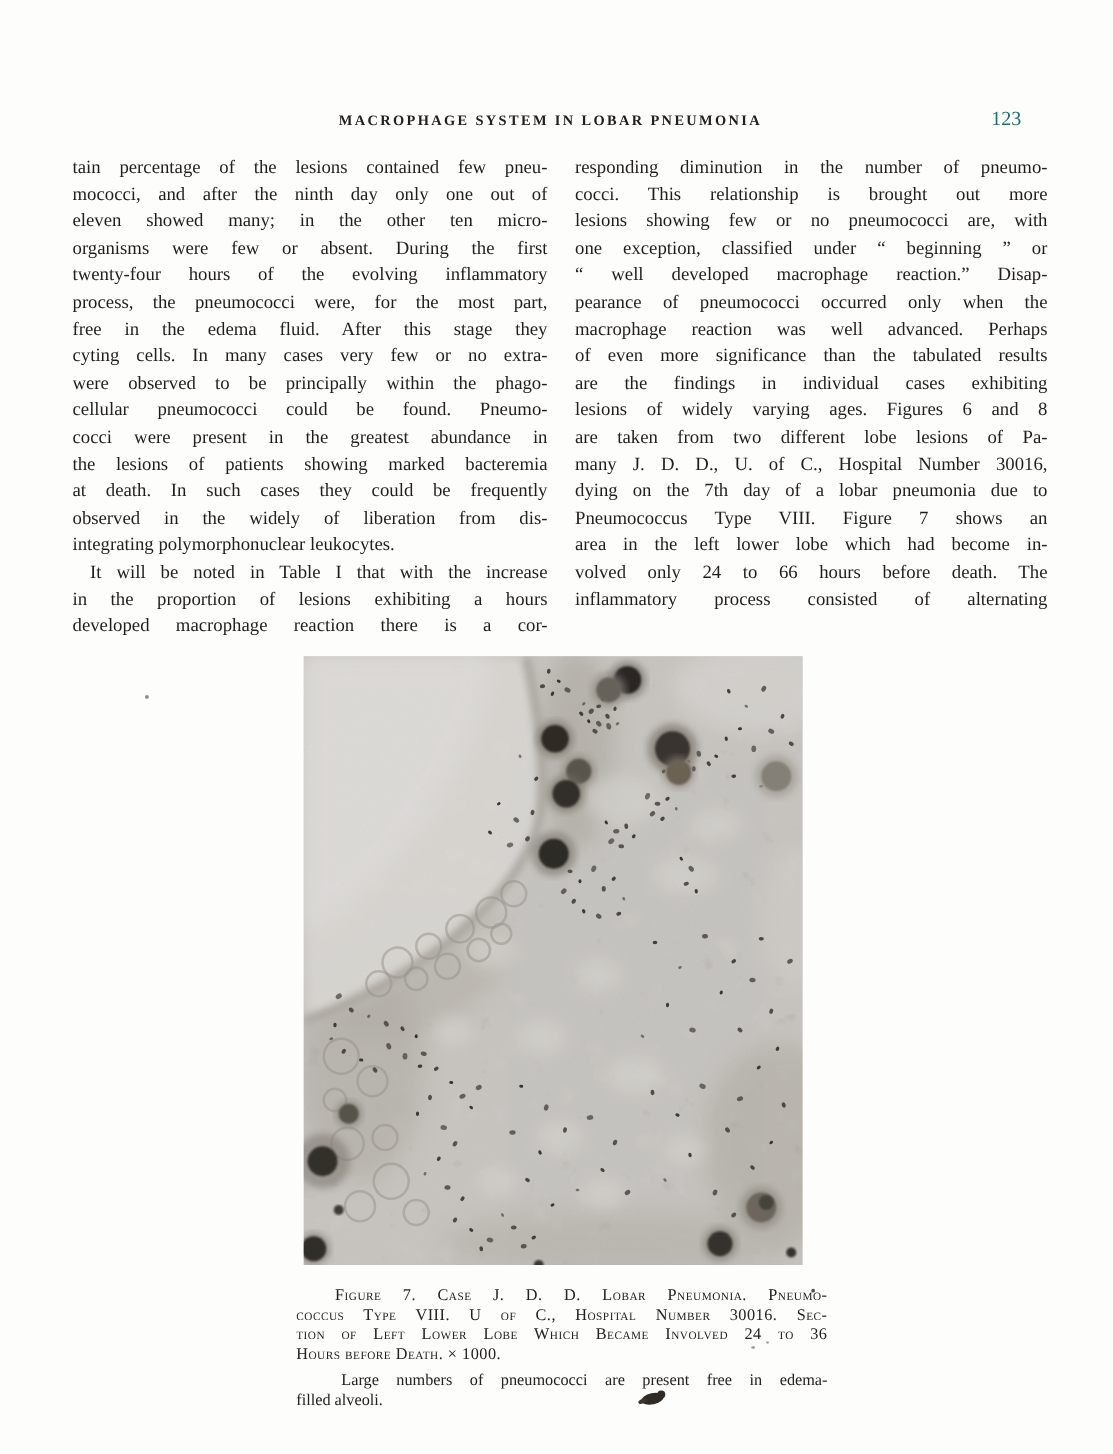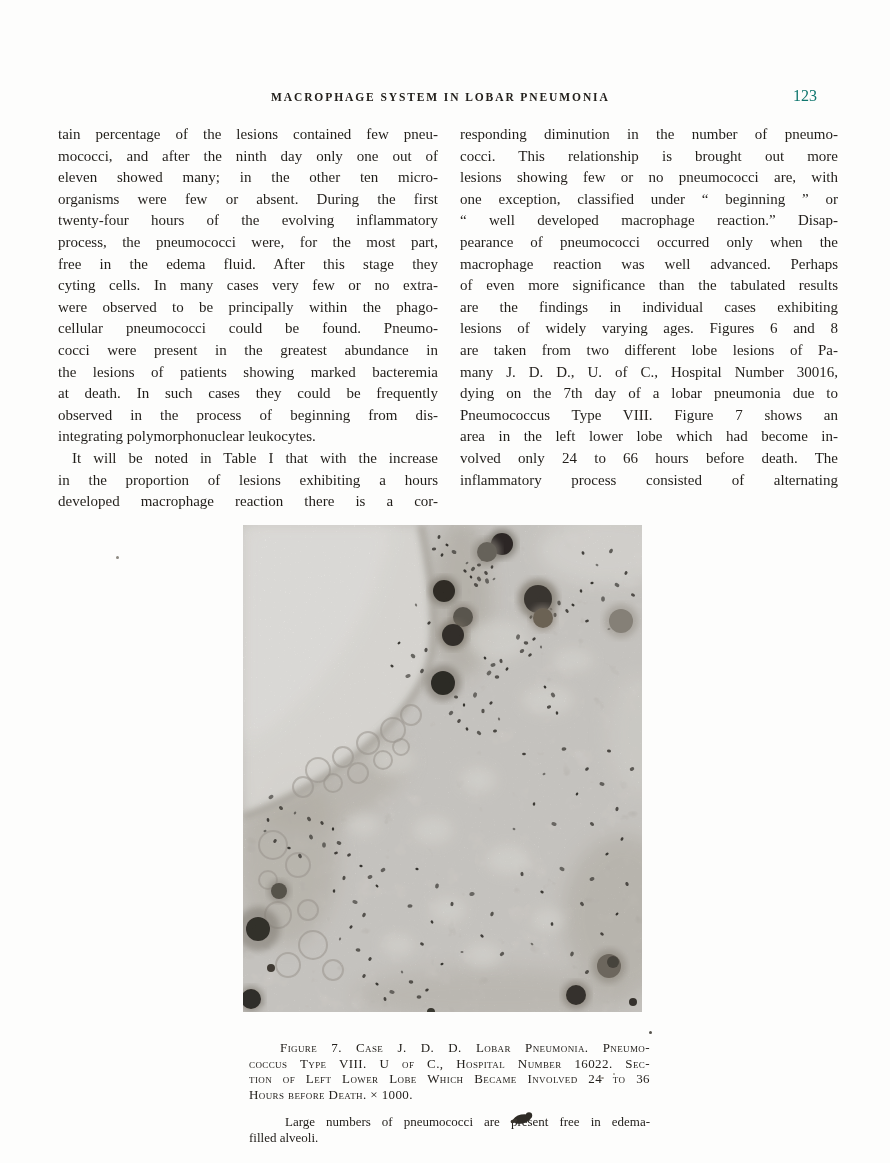--- a/index.html
+++ b/index.html
@@ -19,21 +19,21 @@
   .line{text-align:justify;text-align-last:justify;white-space:normal;height:21.6px;overflow:hidden;}
   .line.unjust{text-align-last:left;}
   .line.indent{text-indent:14px;}
 
   
   .figure-wrap{position:absolute;left:243px;top:525px;width:399px;height:487px;}
   .figure-wrap svg{display:block;}
 
   
   .caption{position:absolute;left:237px;top:1028px;width:425px;font-size:13px;color:#24211d;}
-  .caption .para{margin:12px;}
+  .caption .para{margin:0;}
   .caption .para .line{height:15.6px;line-height:15.6px;}
   .caption .para.sc .line{font-variant:small-caps;letter-spacing:0.4px;}
   .caption .para:nth-child(1) .indent{text-indent:31px;}
   .caption .para:nth-child(2){margin-top:6px;}
   .caption .para:nth-child(2) .indent{text-indent:36px;}
 
   
   .speck{position:absolute;border-radius:50%;}
   .margin-speck{left:116px;top:556px;width:3px;height:3px;background:#8d8982;}
   .caption-dot{left:649px;top:1031px;width:3px;height:3px;background:#55524c;}
@@ -57,21 +57,21 @@
         <div class="line">organisms were few or absent. During the first</div>
         <div class="line">twenty-four hours of the evolving inflammatory</div>
         <div class="line">process, the pneumococci were, for the most part,</div>
         <div class="line">free in the edema fluid. After this stage they</div>
         <div class="line">cyting cells. In many cases very few or no extra-</div>
         <div class="line">were observed to be principally within the phago-</div>
         <div class="line">cellular pneumococci could be found. Pneumo-</div>
         <div class="line">cocci were present in the greatest abundance in</div>
         <div class="line">the lesions of patients showing marked bacteremia</div>
         <div class="line">at death. In such cases they could be frequently</div>
-        <div class="line">observed in the process of beginning from dis-</div>
+        <div class="line">observed in the widely of liberation from dis-</div>
         <div class="line unjust">integrating polymorphonuclear leukocytes.</div>
       </div>
       <div class="para">
         <div class="line indent">It will be noted in Table I that with the increase</div>
         <div class="line">in the proportion of lesions exhibiting a hours</div>
         <div class="line">developed macrophage reaction there is a cor-</div>
       </div>
     </div>
   <div class="col right">
       <div class="para">
@@ -364,21 +364,21 @@
           <circle cx="390" cy="477" r="4" fill="#2f2c26" filter="url(#soft)"></circle>
         </g>
 
       <rect x="0" y="0" width="399" height="487" filter="url(#grain)" opacity="0.18"></rect>
     </svg>
   </div>
 
   <div class="caption">
       <div class="para sc">
         <div class="line indent">Figure 7. Case J. D. D. Lobar Pneumonia. Pneumo-</div>
-        <div class="line">coccus Type VIII. U of C., Hospital Number 16022. Sec-</div>
+        <div class="line">coccus Type VIII. U of C., Hospital Number 30016. Sec-</div>
         <div class="line">tion of Left Lower Lobe Which Became Involved 24 to 36</div>
         <div class="line unjust">Hours before Death. × 1000.</div>
       </div>
       <div class="para">
         <div class="line indent">Large numbers of pneumococci are present free in edema-</div>
         <div class="line unjust">filled alveoli.</div>
       </div>
     </div>
 
   <div class="speck margin-speck"></div>

